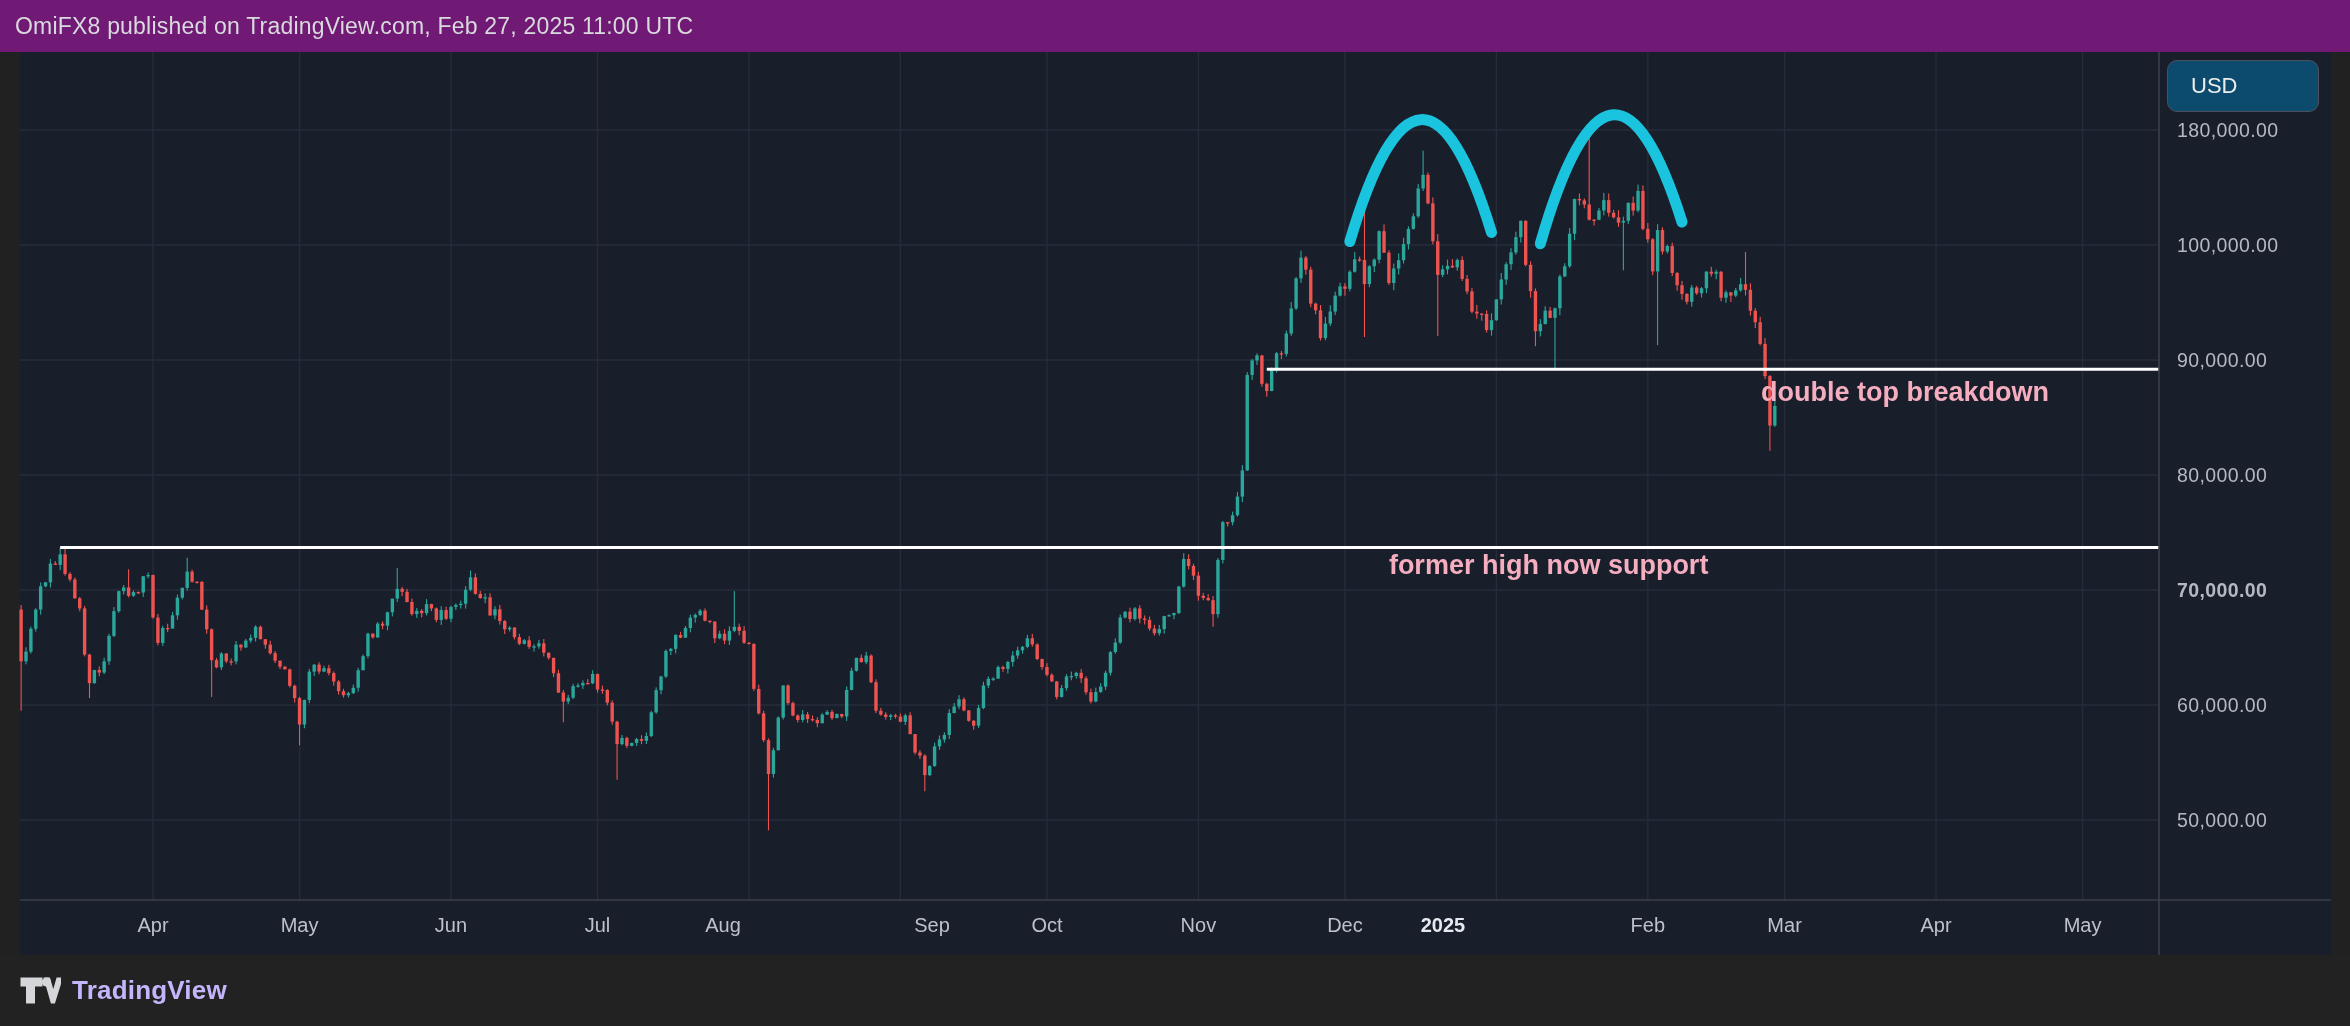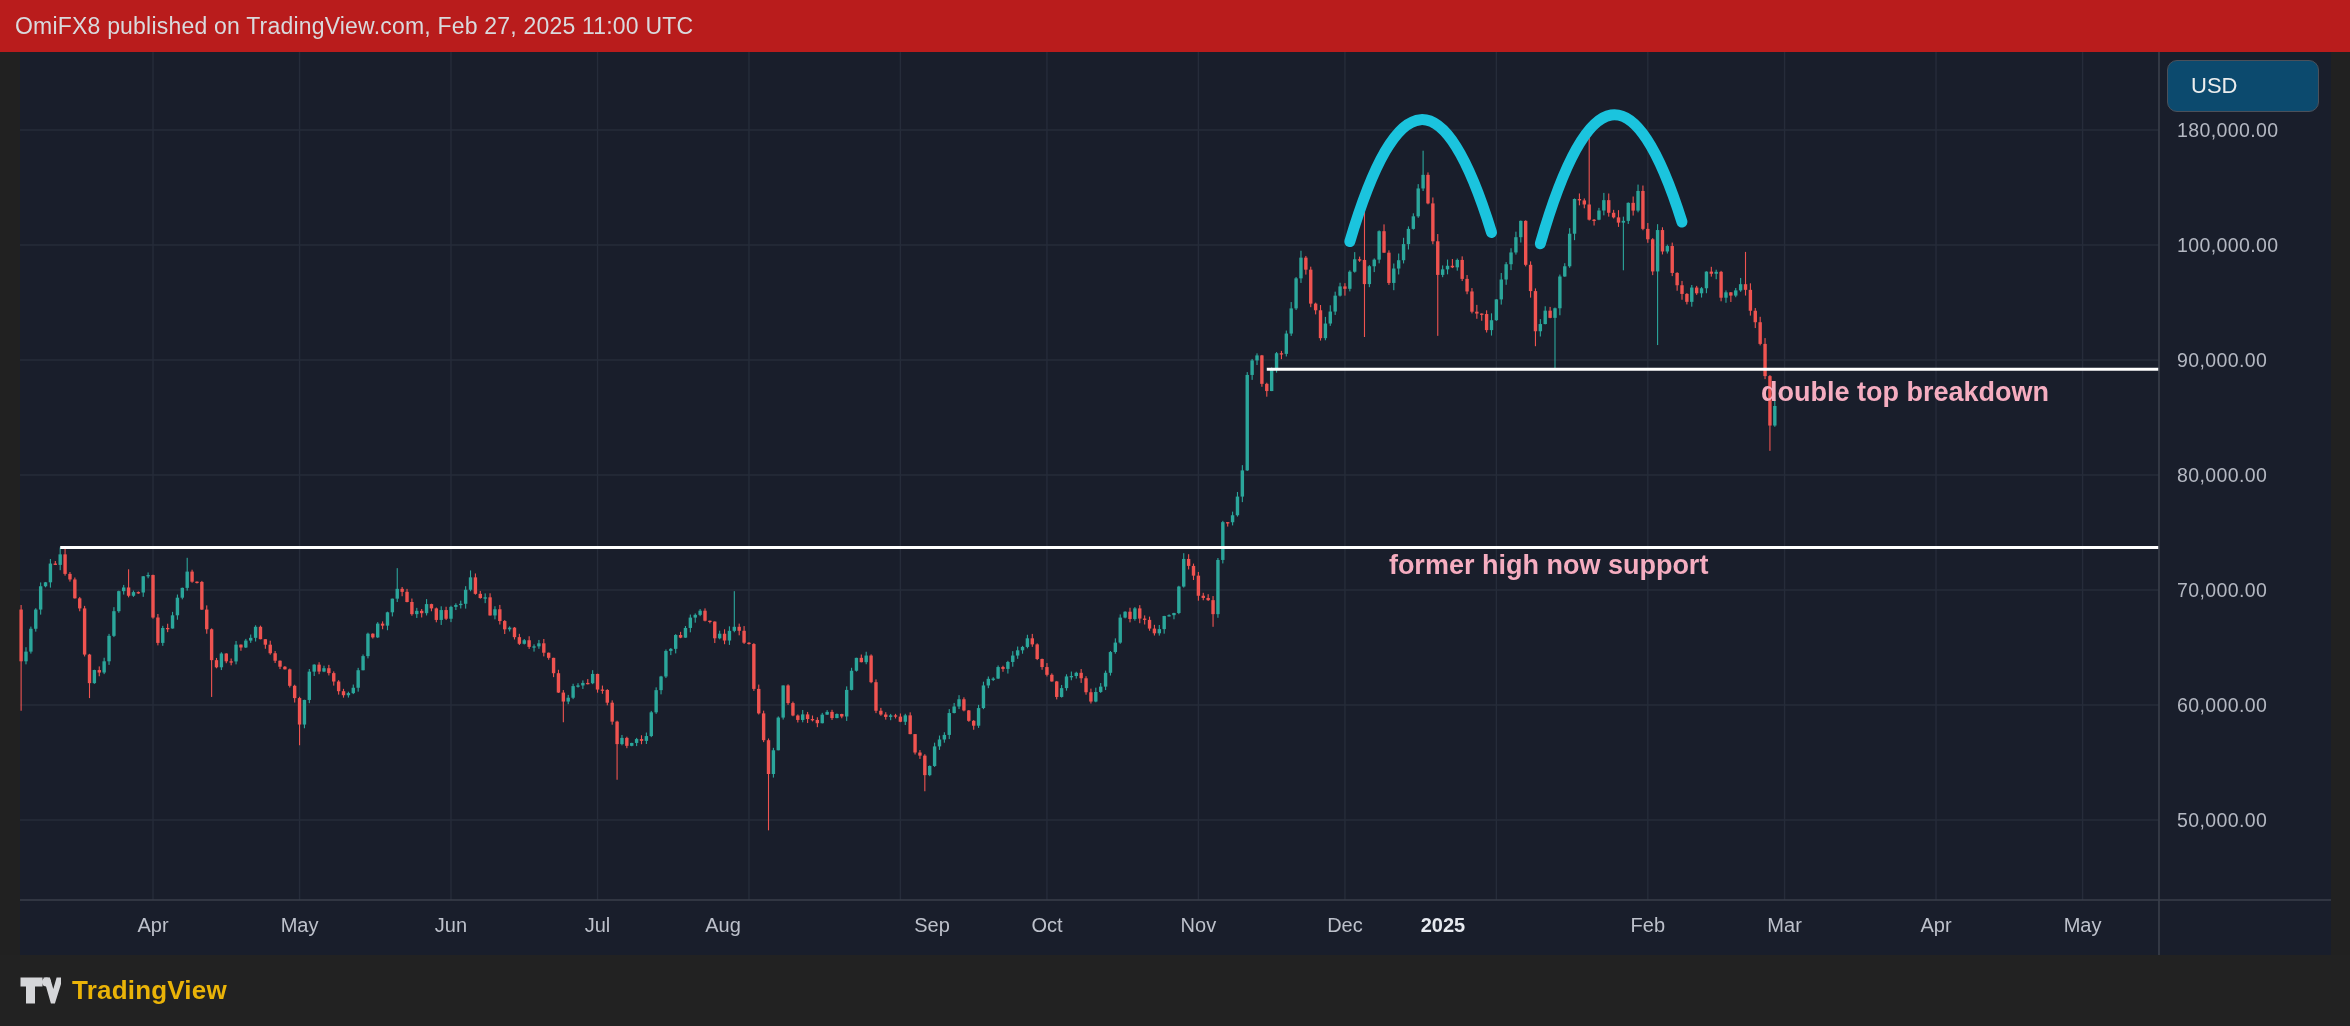--- a/index.html
+++ b/index.html
@@ -3,21 +3,21 @@
 <meta charset="utf-8">
 <style>
   html,body{margin:0;padding:0;}
   body{
     width:2350px;height:1026px;position:relative;overflow:hidden;
     background:#212121;
     font-family:"Liberation Sans",sans-serif;
   }
   #header-bar{
     position:absolute;left:0;top:0;width:2350px;height:52px;
-    background:#b91c1c;display:flex;align-items:center;
+    background:#701a75;display:flex;align-items:center;
   }
   #chart-title{
     margin-left:15px;font-size:23px;font-weight:500;color:#d9dadd;letter-spacing:.2px;
   }
   #chart-region{position:absolute;left:0;top:0;width:2350px;height:1026px;}
   #chart-svg{position:absolute;left:0;top:0;}
   .annotation-label{
     position:absolute;font-size:27px;font-weight:700;white-space:nowrap;
     transform:translateY(-50%);
   }
@@ -34,21 +34,21 @@
   .time-label{
     position:absolute;transform:translateX(-50%);top:914px;
     font-size:20px;color:#bdc1cb;white-space:nowrap;
   }
   .time-label.bold{font-weight:700;color:#e6e9ef;}
   #footer-bar{
     position:absolute;left:0;top:955px;width:2350px;height:71px;
     background:#222222;display:flex;align-items:center;
   }
   #tv-logo{margin-left:20px;}
-  #tv-wordmark{margin-left:11px;font-size:26px;font-weight:600;color:#eab308;letter-spacing:.2px;}
+  #tv-wordmark{margin-left:11px;font-size:26px;font-weight:600;color:#c4b5fd;letter-spacing:.2px;}
 </style>
 </head>
 <body>
 
 <div id="header-bar">
   <div id="chart-title">OmiFX8 published on TradingView.com, Feb 27, 2025 11:00 UTC</div>
 </div>
 
 <div id="chart-region">
   <svg id="chart-svg" width="2350" height="1026">
@@ -817,21 +817,21 @@
 
   <div id="currency-chip">
     <span>USD</span>
   </div>
 
   <div id="price-axis">
       <div class="price-label" style="top: 130px;">180,000.00</div>
       <div class="price-label" style="top: 245px;">100,000.00</div>
       <div class="price-label" style="top: 360px;">90,000.00</div>
       <div class="price-label" style="top: 475px;">80,000.00</div>
-      <div class="price-label" style="top: 590px;">70,000.00</div>
+      <div class="price-label" style="top: 590px; font-weight: bold;">70,000.00</div>
       <div class="price-label" style="top: 705px;">60,000.00</div>
       <div class="price-label" style="top: 820px;">50,000.00</div>
     </div>
   <div id="time-axis">
       <div class="time-label" style="left: 153px;">Apr</div>
       <div class="time-label" style="left: 299.55px;">May</div>
       <div class="time-label" style="left: 450.985px;">Jun</div>
       <div class="time-label" style="left: 597.535px;">Jul</div>
       <div class="time-label" style="left: 723px;">Aug</div>
       <div class="time-label" style="left: 932px;">Sep</div>

